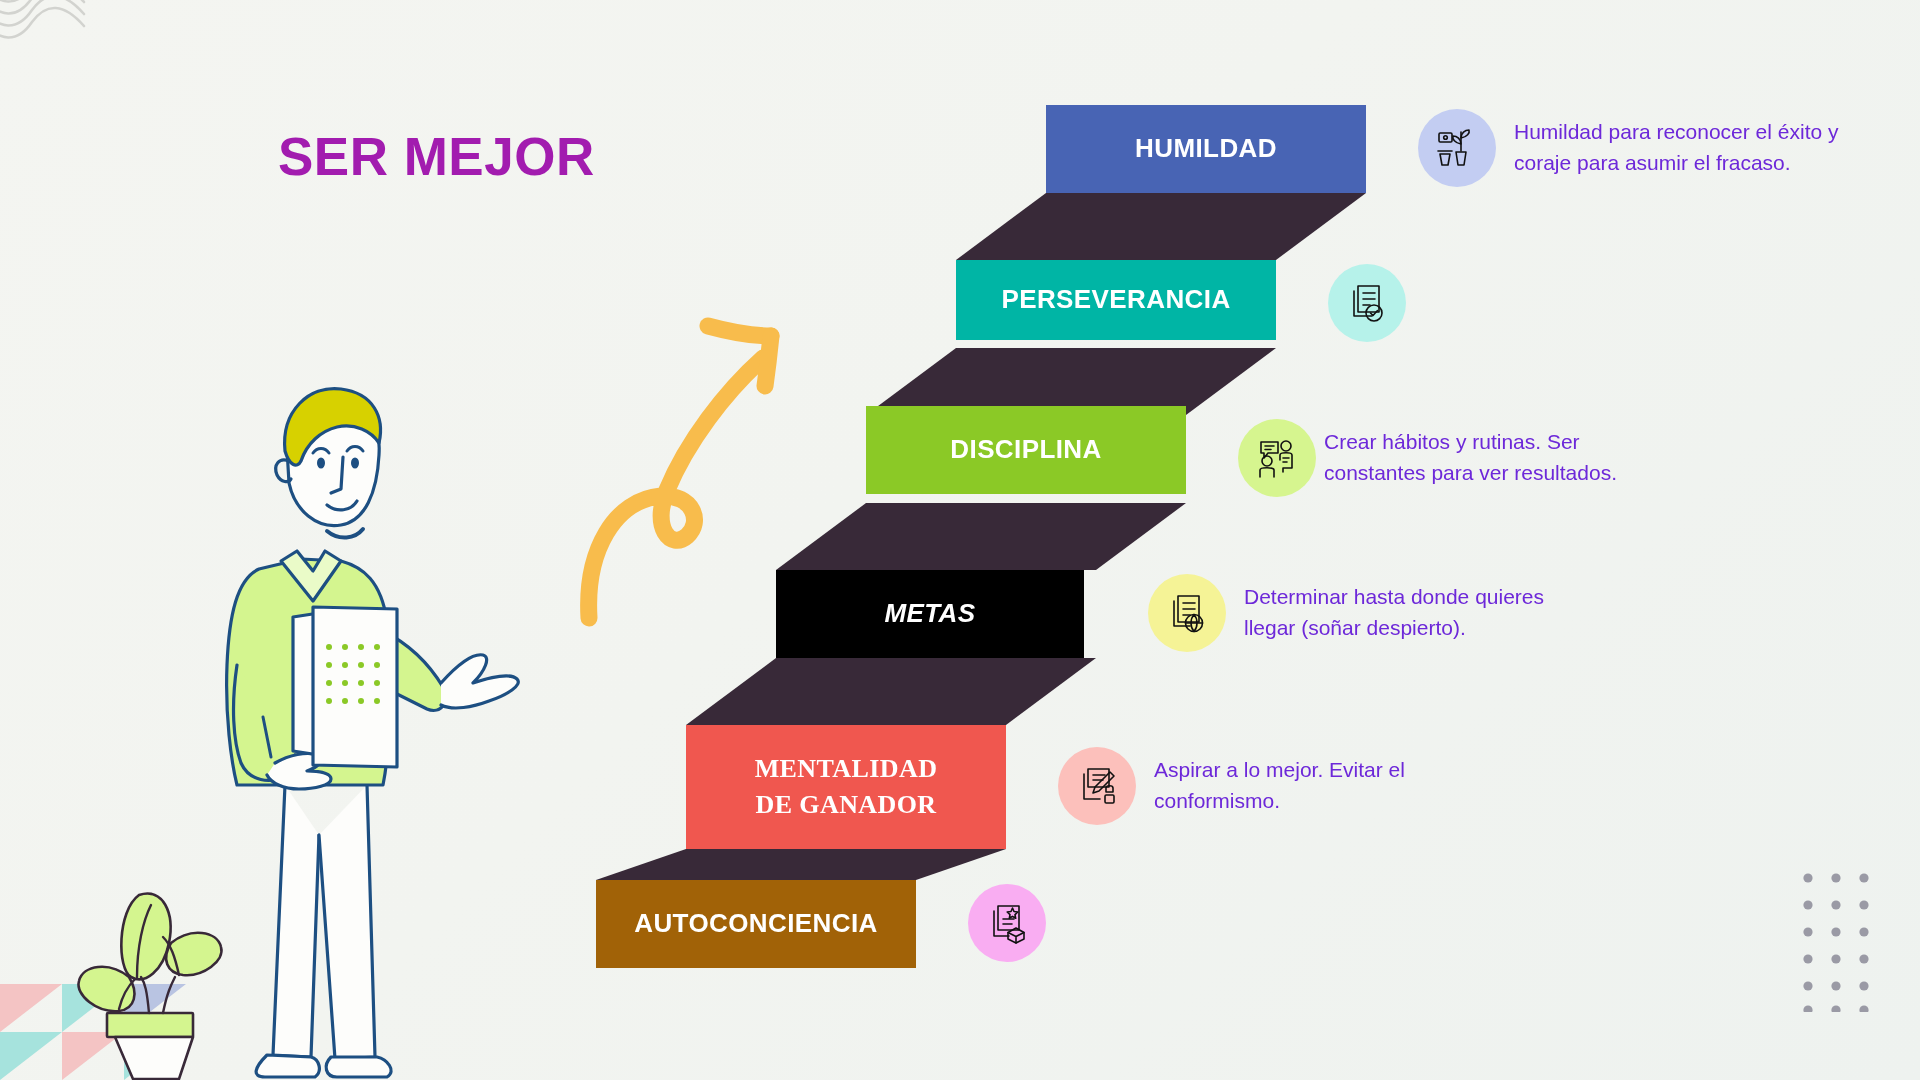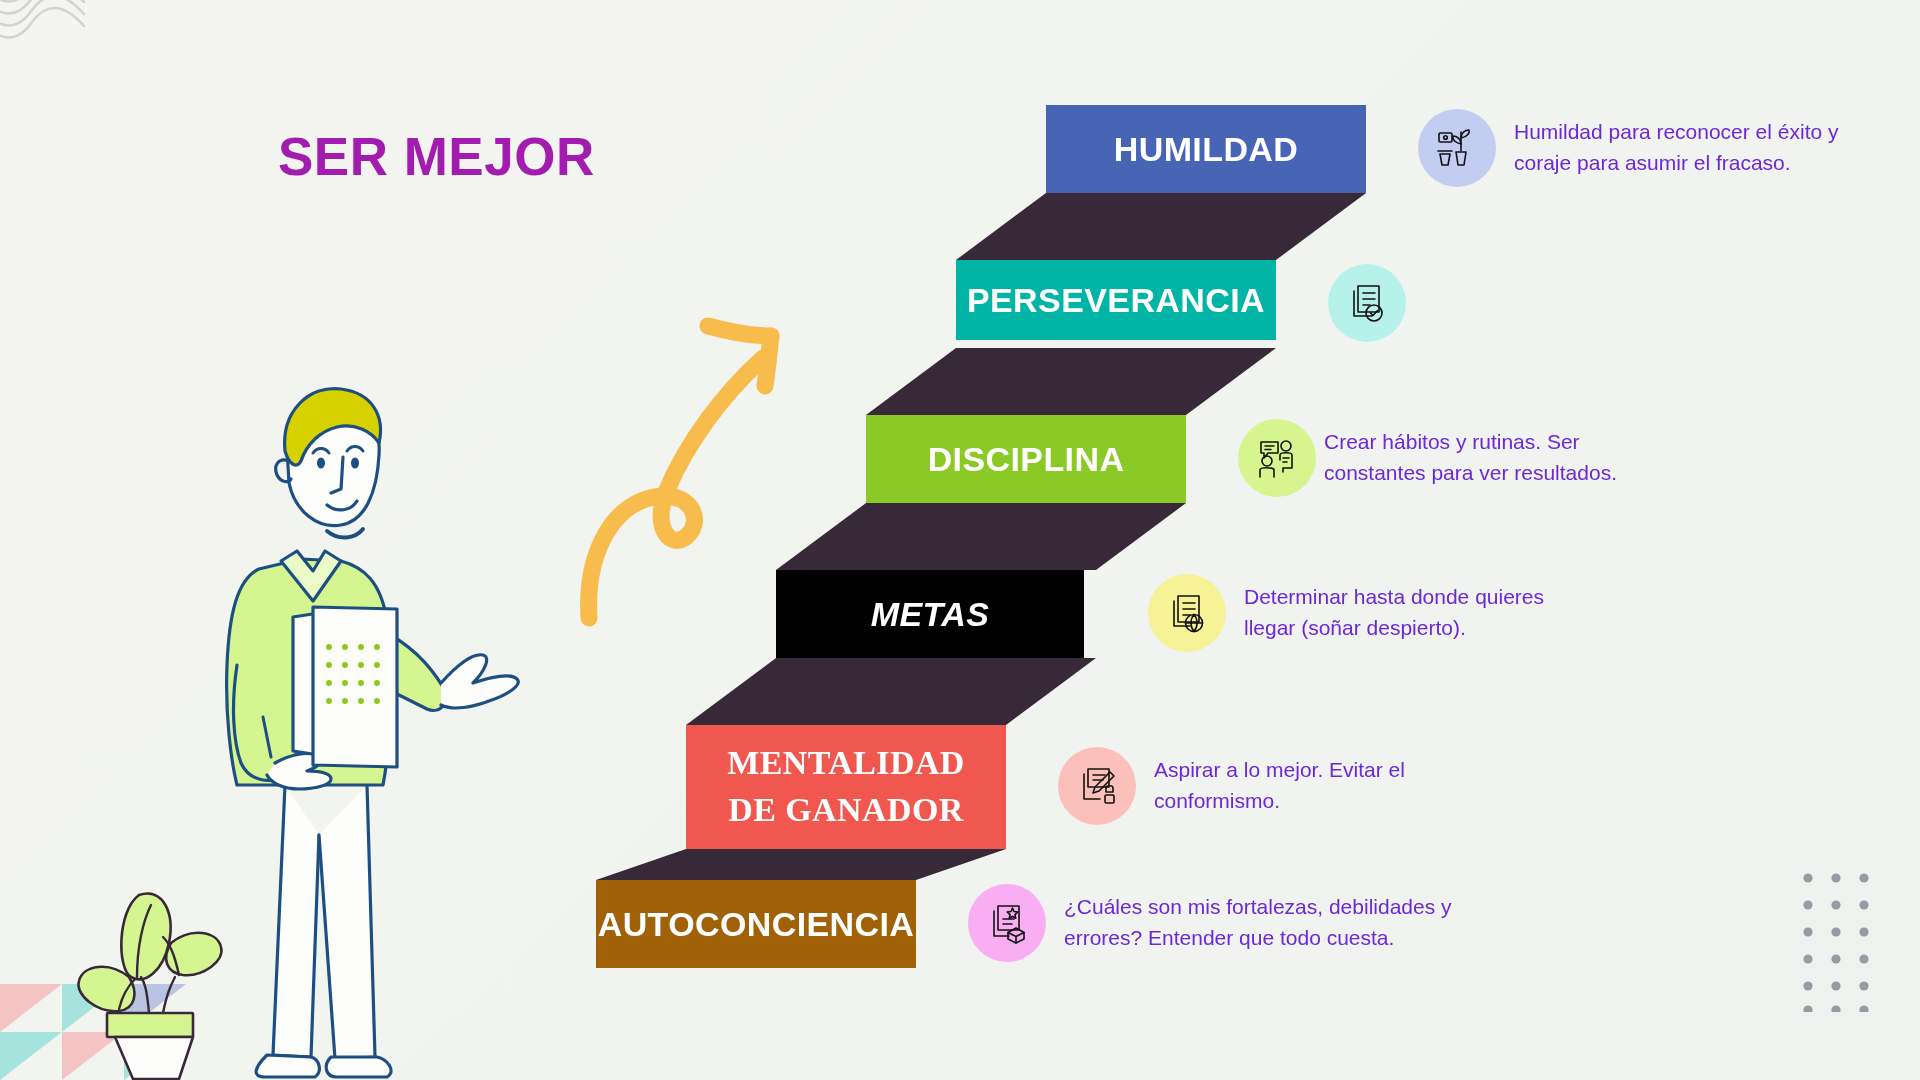--- a/index.html
+++ b/index.html
@@ -20,21 +20,21 @@
   .title{
     position:absolute;left:278px;top:126px;
     font-size:53px;font-weight:bold;letter-spacing:.5px;color:#a21caf;
     white-space:nowrap;
   }
 
   
   .stairs{position:absolute;left:0;top:0;width:1920px;height:1080px;}
   .step{position:absolute;display:flex;align-items:center;}
   .step-label{
-    color:#fff;font-weight:bold;font-size:34px;letter-spacing:.4px;
+    color:#fff;font-weight:bold;font-size:26px;letter-spacing:.4px;
     text-align:center;width:100%;line-height:1.38;
   }
   .riser{position:absolute;background:#382938;}
 
   
   .info{position:absolute;display:flex;align-items:center;gap:18px;}
   .bubble{
     width:78px;height:78px;border-radius:50%;
     display:flex;align-items:center;justify-content:center;flex:0 0 auto;
   }
@@ -117,21 +117,21 @@
       </div>
       <svg class="riser" viewBox="0 0 1920 1080" style="left: 0px; top: 0px; width: 1920px; height: 1080px; background: none;">
         <polygon points="956,348 1276,348 1186,415 866,415" fill="#382938"></polygon>
       </svg>
       <div class="step" style="left: 956px; top: 260px; width: 320px; height: 80px; background: rgb(0, 181, 165);">
         <div class="step-label" style="white-space: pre-line;">PERSEVERANCIA</div>
       </div>
       <svg class="riser" viewBox="0 0 1920 1080" style="left: 0px; top: 0px; width: 1920px; height: 1080px; background: none;">
         <polygon points="866,503 1186,503 1096,570 776,570" fill="#382938"></polygon>
       </svg>
-      <div class="step" style="left: 866px; top: 415px; width: 320px; height: 88px; background: rgb(139, 201, 38);">
+      <div class="step" style="left: 866px; top: 406px; width: 320px; height: 88px; background: rgb(139, 201, 38);">
         <div class="step-label" style="white-space: pre-line;">DISCIPLINA</div>
       </div>
       <svg class="riser" viewBox="0 0 1920 1080" style="left: 0px; top: 0px; width: 1920px; height: 1080px; background: none;">
         <polygon points="776,658 1096,658 1006,725 686,725" fill="#382938"></polygon>
       </svg>
       <div class="step" style="left: 776px; top: 570px; width: 308px; height: 88px; background: #000000; font-style: italic;">
         <div class="step-label" style="white-space: pre-line;">METAS</div>
       </div>
       <svg class="riser" viewBox="0 0 1920 1080" style="left: 0px; top: 0px; width: 1920px; height: 1080px; background: none;">
         <polygon points="686,849 1006,849 916,880 596,880" fill="#382938"></polygon>
@@ -219,22 +219,20 @@
         <div class="bubble" style="background: rgb(249, 173, 242);">
           <svg viewBox="0 0 42 42">
             <path d="M12 4 L33 4 L33 28 L12 28 Z" stroke="#111" stroke-width="1.6" fill="none" stroke-linecap="round" stroke-linejoin="round"></path>
             <path d="M8 9 L8 34 L23 34" stroke="#111" stroke-width="1.6" fill="none" stroke-linecap="round" stroke-linejoin="round"></path>
             <path d="M17 17 L28 17 M17 22 L26 22" stroke="#111" stroke-width="1.6" fill="none" stroke-linecap="round" stroke-linejoin="round"></path>
             <path d="M26.5 6 L28 9.5 L31.8 10 L29 12.6 L29.7 16.3 L26.5 14.4 L23.3 16.3 L24 12.6 L21.2 10 L25 9.5 Z" stroke="#111" stroke-width="1.6" fill="none" stroke-linecap="round" stroke-linejoin="round"></path>
             <path d="M30 26 L38 30.5 L38 37 L30 41 L22 37 L22 30.5 Z" stroke="#111" stroke-width="1.6" fill="none" stroke-linecap="round" stroke-linejoin="round"></path>
             <path d="M22 30.5 L30 34.5 L38 30.5 M30 34.5 L30 41" stroke="#111" stroke-width="1.6" fill="none" stroke-linecap="round" stroke-linejoin="round"></path>
           </svg>
         </div>
-        <div class="info-text"> ¿Cuáles son mis fortalezas, debilidades y
-errores? Entender que todo cuesta.</div>
       </div>
     </div>
 
   <svg class="person" viewBox="0 0 330 715">
     <g fill="none" stroke="#1d4f82" stroke-width="3.2" stroke-linecap="round" stroke-linejoin="round">
 
       <path d="M70 420 L58 690 L96 692 L104 470" fill="#fdfdfb"></path>
       <path d="M104 470 L120 694 L160 692 L152 420" fill="#fdfdfb"></path>
       <path d="M52 690 C 40 702 36 712 50 712 L100 712 C 108 706 104 694 96 692 Z" fill="#fdfdfb"></path>
       <path d="M116 692 C 108 700 110 712 122 712 L172 712 C 182 706 172 694 162 692 Z" fill="#fdfdfb"></path>

